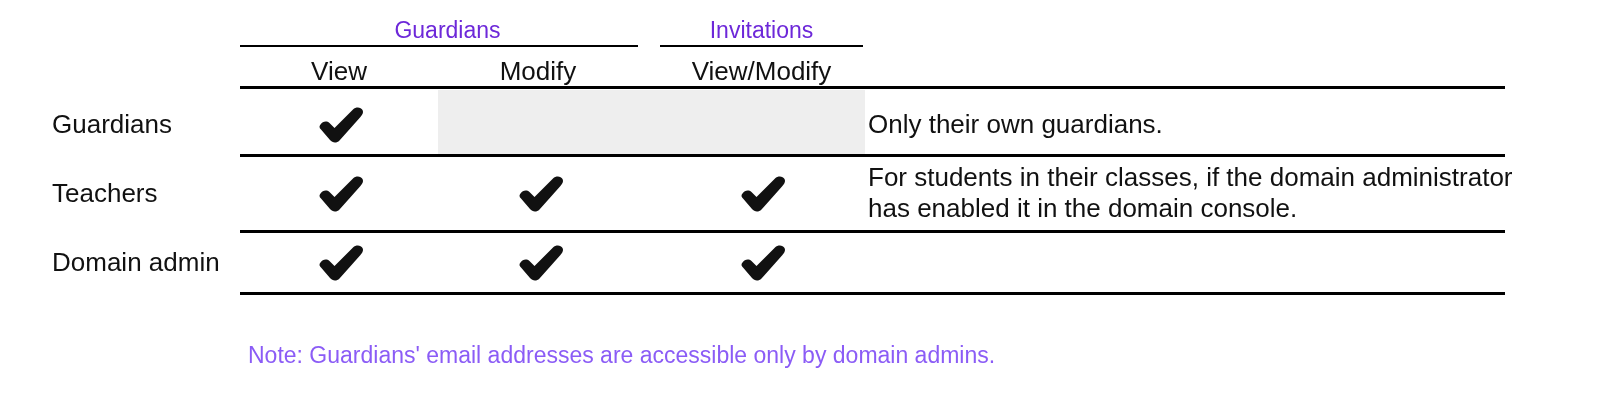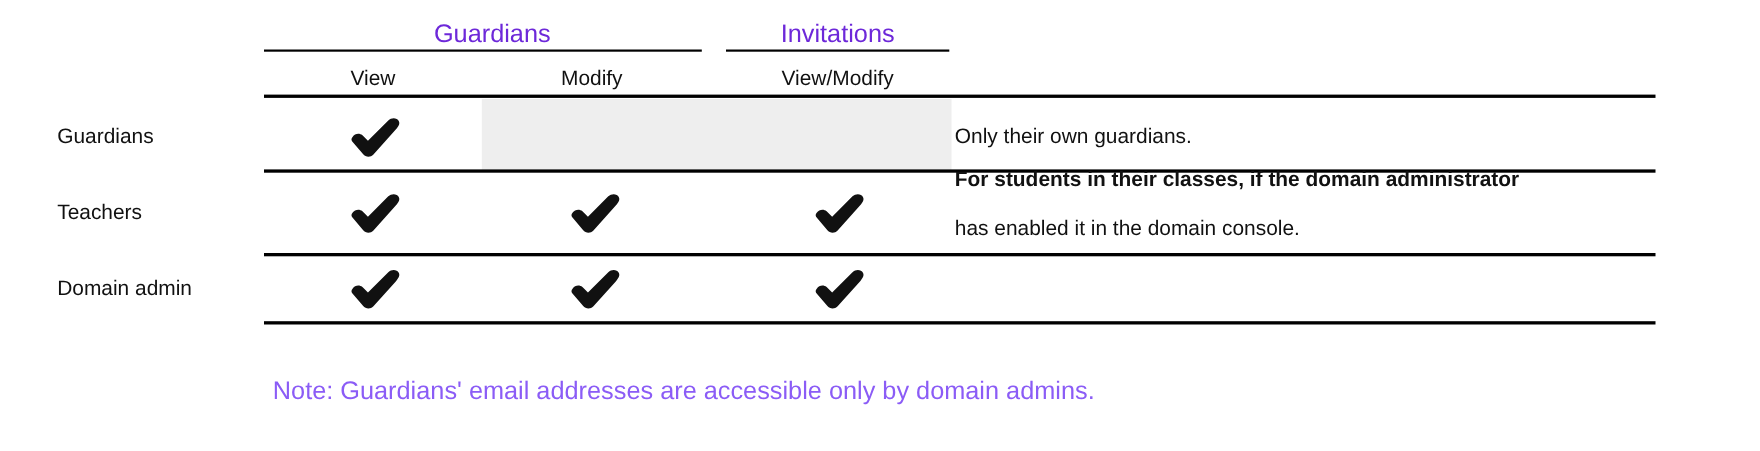--- a/index.html
+++ b/index.html
@@ -19,21 +19,21 @@
   #stage {
     position: relative;
     width: 1600px;
     height: 410px;
   }
 
   
   .txt {
     position: absolute;
     white-space: nowrap;
-    font-size: 19px;
+    font-size: 26px;
     line-height: 27px;
     color: #111111;
   }
   .txt.center {
     text-align: center;
     white-space: nowrap;
   }
 
   
   .rule {
@@ -126,21 +126,21 @@
       <path d="M6.5 20.5 C8.5 17.5 12.5 16.5 15.5 19 L20.5 24 L39 5.5 C42 2.5 47 3 48.5 6 C49.8 8.6 48.4 10.7 46 13.6 L25.5 36.5 C22.5 39.5 18.5 39 16 36 L7 25.5 C5 23.6 5.2 22 6.5 20.5 Z" fill="#111111"></path>
     </svg>
   </div>
 
   <div class="check" style="left:736px; top:173px;">
     <svg viewBox="0 0 52 40" aria-hidden="true">
       <path d="M6.5 20.5 C8.5 17.5 12.5 16.5 15.5 19 L20.5 24 L39 5.5 C42 2.5 47 3 48.5 6 C49.8 8.6 48.4 10.7 46 13.6 L25.5 36.5 C22.5 39.5 18.5 39 16 36 L7 25.5 C5 23.6 5.2 22 6.5 20.5 Z" fill="#111111"></path>
     </svg>
   </div>
 
-  <div class="txt" style="left:868px; top:150px;font-weight:bold;">For students in their classes, if the domain administrator</div>
+  <div class="txt" style="left:868px; top:164px;">For students in their classes, if the domain administrator</div>
   <div class="txt" style="left:868px; top:195px;">has enabled it in the domain console.</div>
 
   <div class="rule" style="left:240px; top:230px; width:1265px;"></div>
 
   <div class="txt" style="left:52px; top:249px;">Domain admin</div>
 
   <div class="check" style="left:314px; top:242px;">
     <svg viewBox="0 0 52 40" aria-hidden="true">
       <path d="M6.5 20.5 C8.5 17.5 12.5 16.5 15.5 19 L20.5 24 L39 5.5 C42 2.5 47 3 48.5 6 C49.8 8.6 48.4 10.7 46 13.6 L25.5 36.5 C22.5 39.5 18.5 39 16 36 L7 25.5 C5 23.6 5.2 22 6.5 20.5 Z" fill="#111111"></path>
     </svg>

